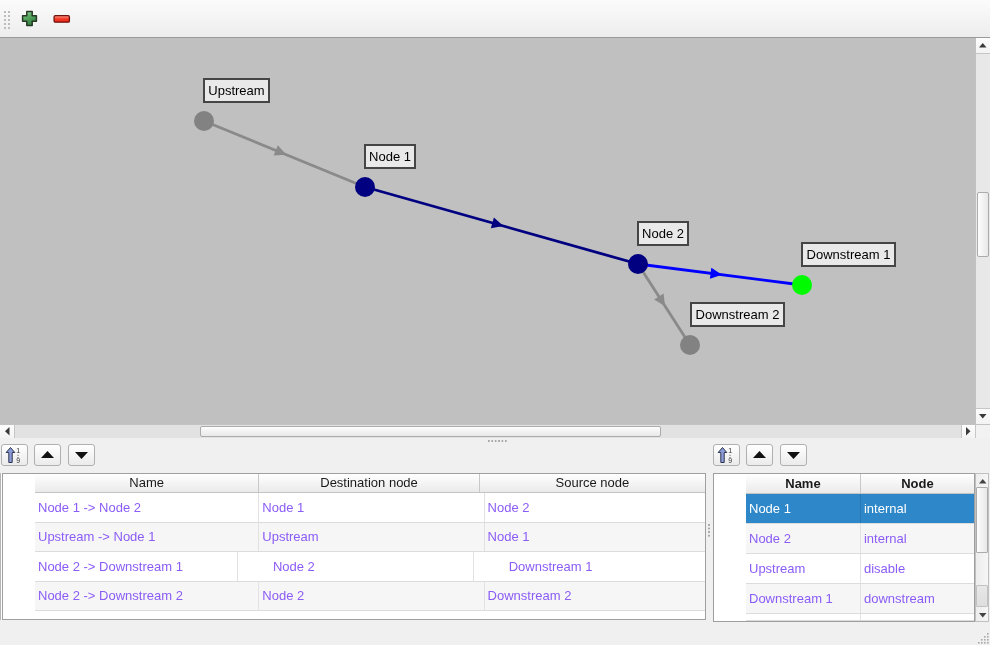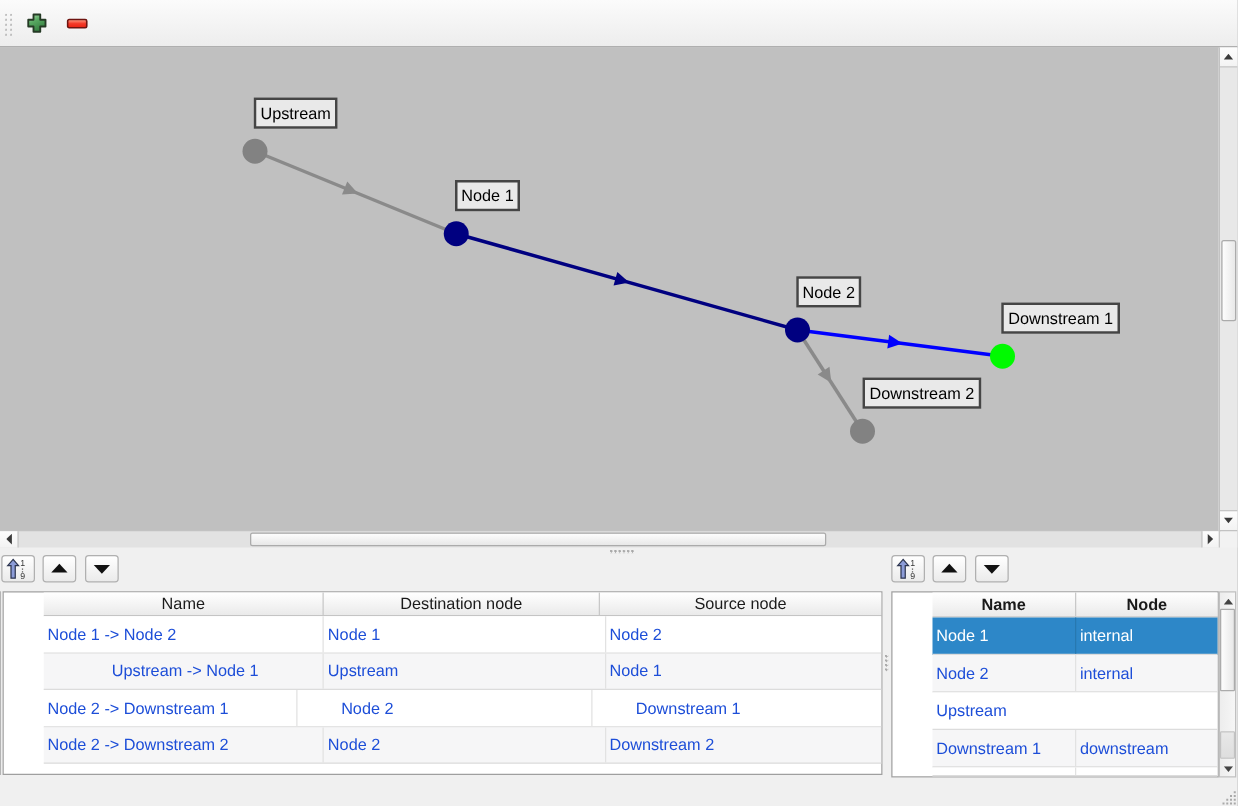--- a/index.html
+++ b/index.html
@@ -90,21 +90,21 @@
   
   .tbl { position:absolute; background:#fff; border:1px solid #9f9f9f;padding-left:32px; }
   .th-row { display:flex; background:linear-gradient(#ffffff,#eaeaea); border-bottom:1px solid #c4c4c4; }
   .th {
     font-size:13px; color:#1a1a1a; text-align:center;
     border-right:1px solid #c8c8c8;
   }
   .th:last-child { border-right:none; }
   .tr { display:flex; border-bottom:1px solid #dcdcdc; }
   .td {
-    font-size:13px; color:#1d4ed8;
+    font-size:13px; color:#8b5cf6;
     padding-left:3px;
     border-right:1px solid #e2e2e2;
     overflow:hidden; white-space:nowrap;
   }
   .td:last-child { border-right:none; }
 
 </style>
 </head>
 <body>
 
@@ -228,21 +228,21 @@
     <div class="th" style="width:235px;line-height:18px;">Name</div>
     <div class="th" style="width:231px;line-height:18px;">Destination node</div>
     <div class="th" style="width:236px;line-height:18px;">Source node</div>
   </div>
   <div class="tr" style="height:30px;background:#fff;">
     <div class="td" style="width:235px;line-height:29px;">Node 1 -&gt; Node 2</div>
     <div class="td" style="width:236px;line-height:29px;">Node 1</div>
     <div class="td" style="width:231px;line-height:29px;">Node 2</div>
   </div>
   <div class="tr" style="height:29px;background:#f6f6f7;">
-    <div class="td" style="width:235px;line-height:28px;text-align:center;">Upstream -&gt; Node 1</div>
+    <div class="td" style="width:235px;line-height:28px;">Upstream -&gt; Node 1</div>
     <div class="td" style="width:236px;line-height:28px;">Upstream</div>
     <div class="td" style="width:231px;line-height:28px;">Node 1</div>
   </div>
   <div class="tr" style="height:30px;background:#fff;gap:32px;">
     <div class="td" style="width:235px;line-height:29px;">Node 2 -&gt; Downstream 1</div>
     <div class="td" style="width:236px;line-height:29px;">Node 2</div>
     <div class="td" style="width:231px;line-height:29px;">Downstream 1</div>
   </div>
   <div class="tr" style="height:29px;background:#f6f6f7;">
     <div class="td" style="width:235px;line-height:28px;">Node 2 -&gt; Downstream 2</div>
@@ -263,20 +263,21 @@
   <div class="tr" style="height:30px;background:#2d87c8;">
     <div class="td" style="width:131px;line-height:29px;color:#fff;border-right-color:#2778b0;">Node 1</div>
     <div class="td" style="width:129px;line-height:29px;color:#fff;">internal</div>
   </div>
   <div class="tr" style="height:30px;background:#f6f6f7;">
     <div class="td" style="width:131px;line-height:29px;">Node 2</div>
     <div class="td" style="width:129px;line-height:29px;">internal</div>
   </div>
   <div class="tr" style="height:30px;background:#fff;">
     <div class="td" style="width:131px;line-height:29px;">Upstream</div>
+    <div class="td" style="width:129px;line-height:29px;">disable</div>
   </div>
   <div class="tr" style="height:30px;background:#f6f6f7;">
     <div class="td" style="width:131px;line-height:29px;">Downstream 1</div>
     <div class="td" style="width:129px;line-height:29px;">downstream</div>
   </div>
   <div class="tr" style="height:7px;background:#fff;">
     <div class="td" style="width:131px;"></div>
     <div class="td" style="width:129px;"></div>
   </div>
 </div>

